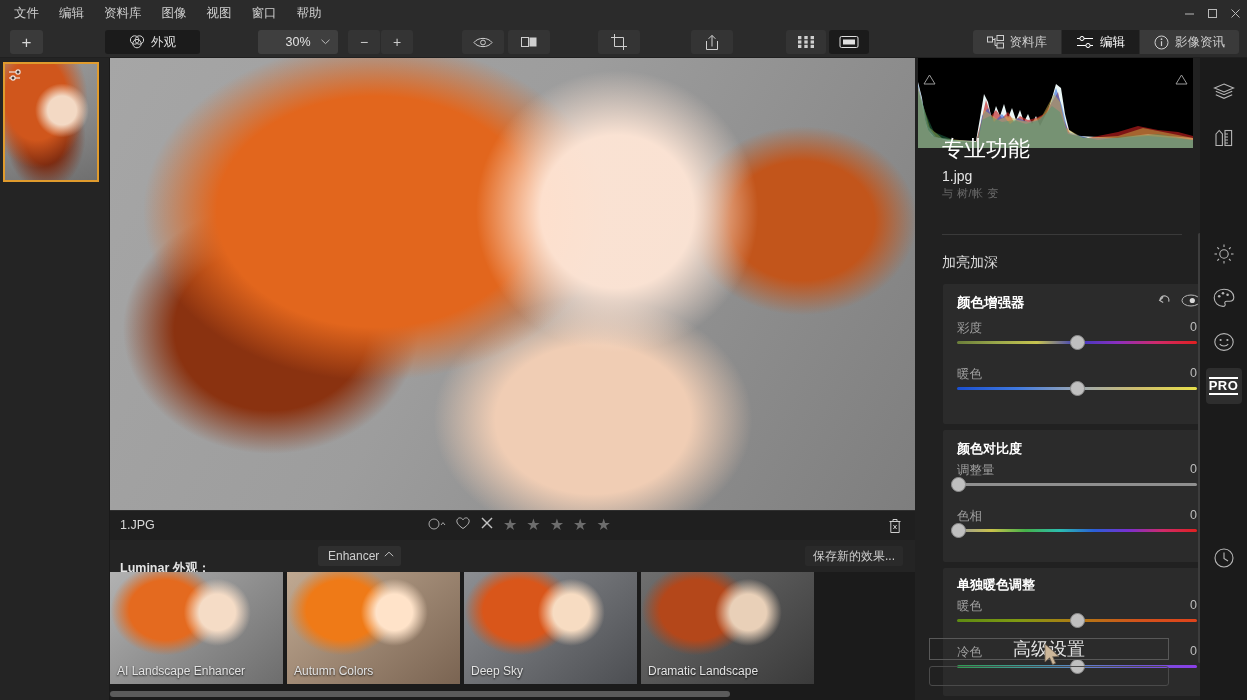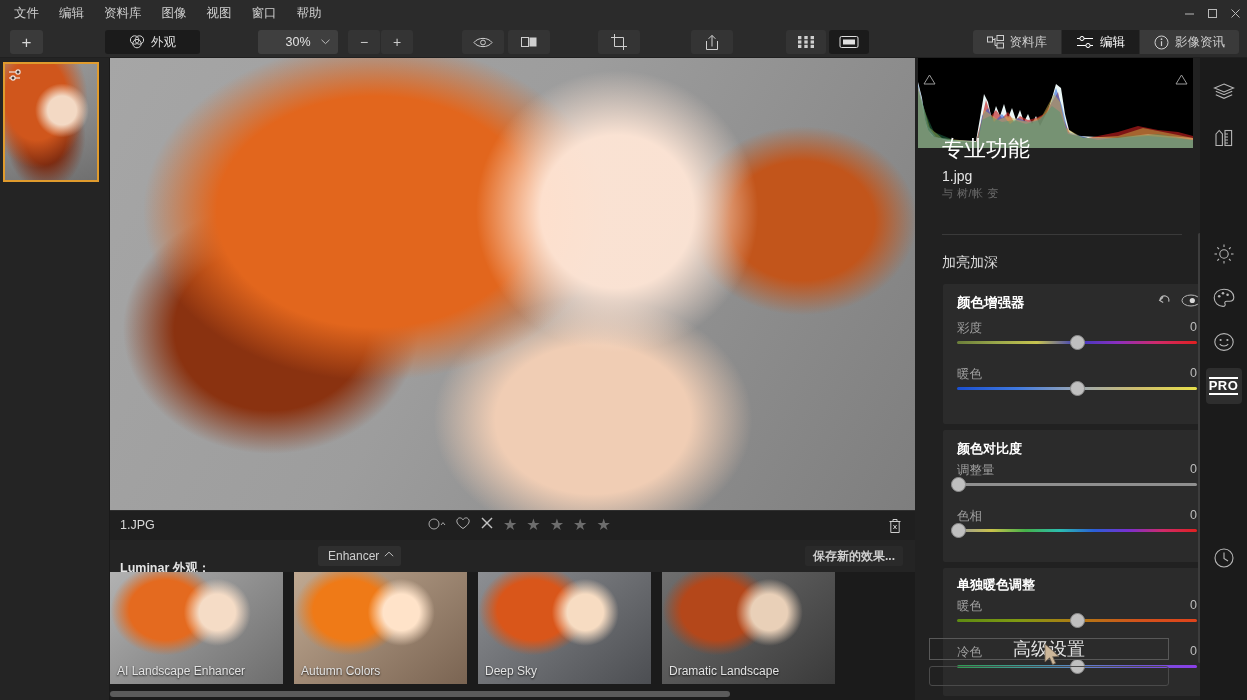--- a/index.html
+++ b/index.html
@@ -114,27 +114,27 @@
   }
   .looksbar .lk-label { position: absolute; left: 10px; top: 20px; font-size: 12.5px; color: #e4e4e4; font-weight: bold; }
   .looks-sel {
     position: absolute; left: 208px; top: 6px; height: 20px; padding: 0 22px 0 10px;
     background: #2f2f2f; border-radius: 2px; color: #cfcfcf; font-size: 12px;
     display: flex; align-items: center;
   }
   .looks-sel .caret2 { position: absolute; right: 7px; top: 5px; }
   .save-look {
     position: absolute; right: 12px; top: 6px; height: 20px; padding: 0 8px;
-    color: #cfcfcf; font-size: 12px; display: flex; align-items: center; background: #2a2a2a; border-radius: 2px; font-weight: bold;
+    color: #cfcfcf; font-size: 12px; display: flex; align-items: center; background: #2a2a2a; border-radius: 2px;
   }
 
   
   .presets {
     position: absolute; top: 572px; left: 110px; width: 805px; height: 116px;
-    background: #1b1b1b; display: flex; gap: 11px; overflow: hidden;
+    background: #1b1b1b; display: flex; gap: 4px; overflow: hidden;
   }
   .preset { position: relative; width: 173px; height: 112px; flex: 0 0 173px; overflow: hidden; background:#555; }
   .preset .pimg { position: absolute; inset: 0; }
   .preset .pname {
     position: absolute; left: 7px; bottom: 6px; font-size: 12px; color: #e3e3e3;
     text-shadow: 0 1px 2px rgba(0,0,0,.85);
   }
   .p0 .pimg { background: radial-gradient(circle at 62% 36%,#f5dcc6 0 14%,rgba(245,220,198,0) 26%), radial-gradient(ellipse 36% 46% at 32% 34%,#e46a1f 0 58%,rgba(228,106,31,0) 88%), linear-gradient(140deg,#b2b2b2,#6d6d6d); }
   .p1 .pimg { background: radial-gradient(circle at 62% 36%,#ffe3c9 0 14%,rgba(255,227,201,0) 26%), radial-gradient(ellipse 36% 46% at 32% 34%,#ef7a17 0 58%,rgba(239,122,23,0) 88%), linear-gradient(140deg,#c0a992,#7a6452); }
   .p2 .pimg { background: radial-gradient(circle at 62% 36%,#f7dcc2 0 14%,rgba(247,220,194,0) 26%), radial-gradient(ellipse 36% 46% at 32% 34%,#d9561a 0 58%,rgba(217,86,26,0) 88%), linear-gradient(140deg,#8d8f93,#4c4e52); }

